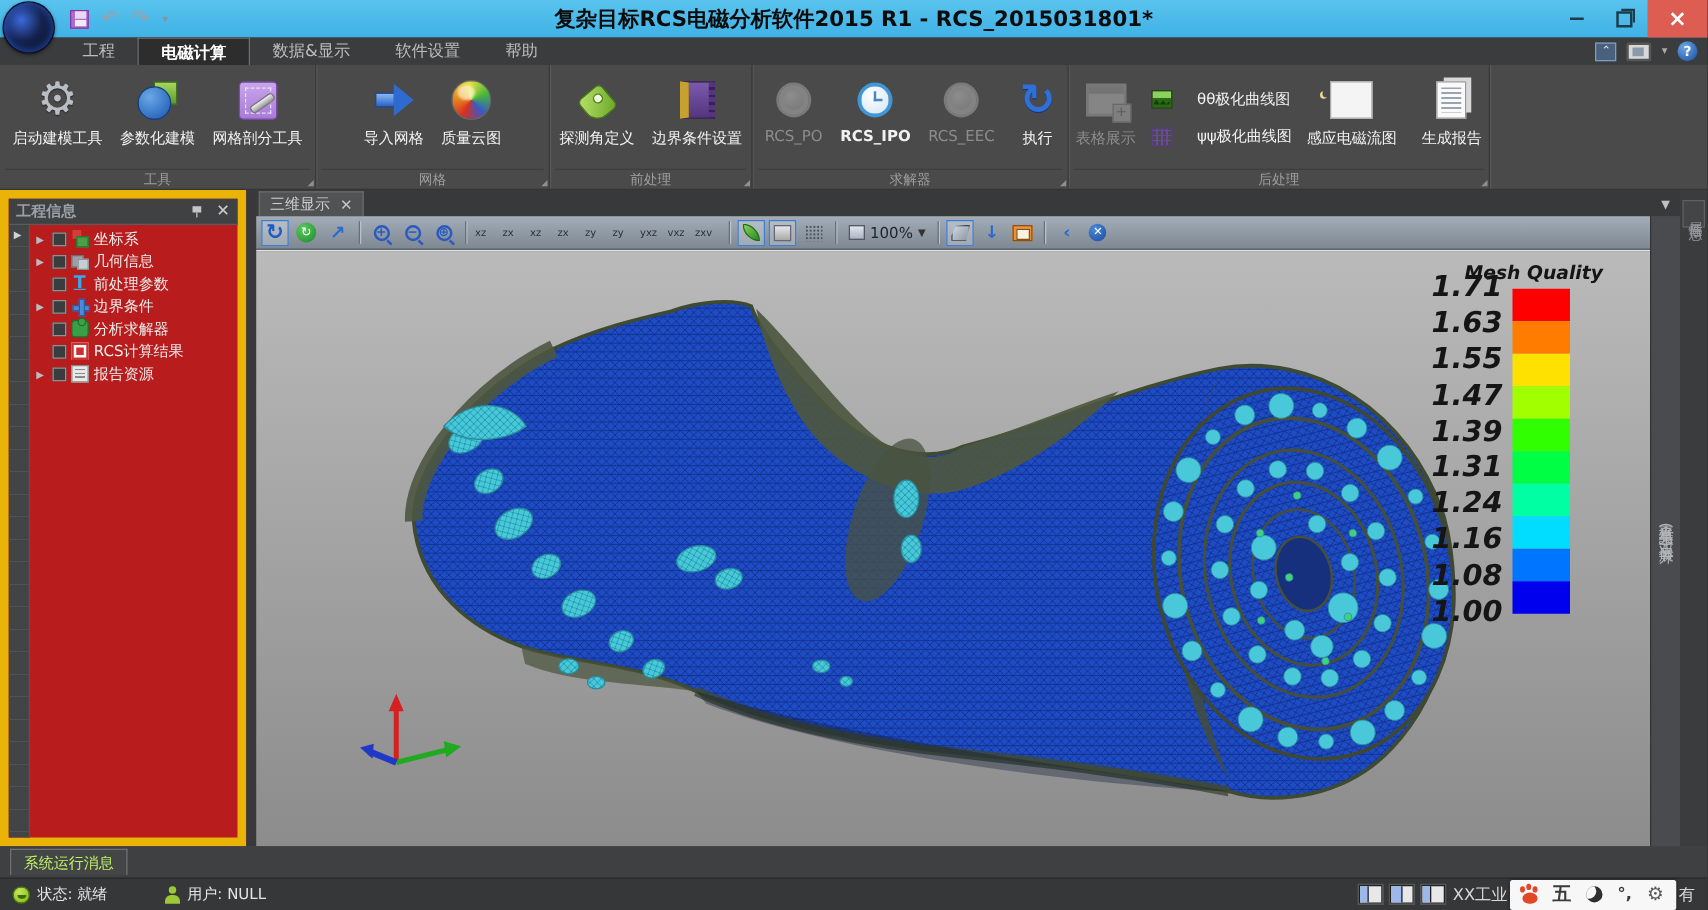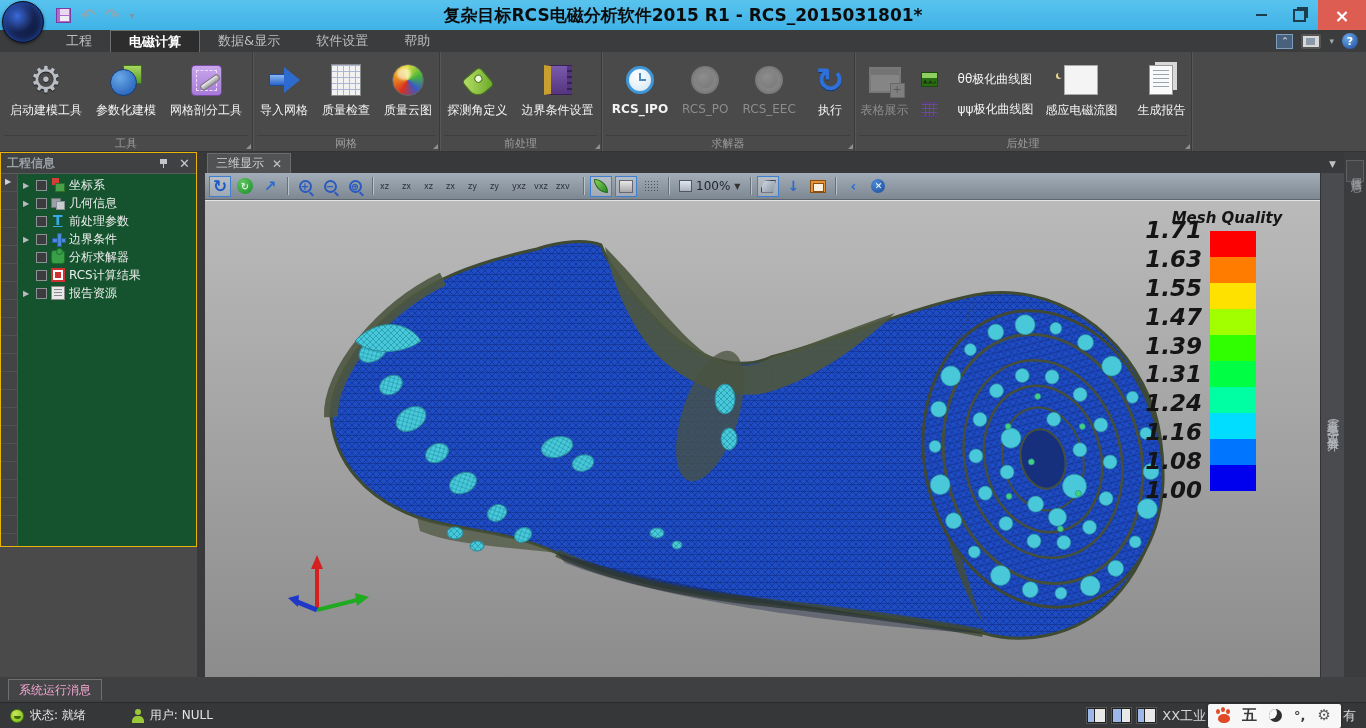--- a/index.html
+++ b/index.html
@@ -95,21 +95,21 @@
   .ic-chart-g::after { content:""; position:absolute; left:1px; bottom:2px; width:13px; height:4px; background:#163a0a; clip-path:polygon(0 100%,20% 0,40% 100%,60% 20%,80% 100%,100% 30%,100% 100%); }
   .ic-chart-p { width:17px; height:15px; background:linear-gradient(#c0a8e0,#8a6ab8); border:1px solid #5a3a88;
     background-image:repeating-linear-gradient(0deg,transparent 0 3px,#6a4a98 3px 4px),repeating-linear-gradient(90deg,transparent 0 3px,#6a4a98 3px 4px); }
   .ic-photo { width:34px; height:30px; background:#f4f4f4; border:1px solid #aaa; padding:3px 3px 6px 3px; }
   .ic-photo .inner { width:100%; height:100%; background:linear-gradient(#16285a 55%,#4a3418); position:relative; }
   .ic-photo .inner::after { content:""; position:absolute; right:4px; top:3px; width:6px; height:6px; border-radius:50%; box-shadow:-2px 1px 0 0 #e8d890; }
   .ic-report { width:24px; height:30px; background:#fafafa; border:1px solid #999; position:relative; box-shadow:5px -4px 0 -1px #d8d8d8; }
   .ic-report::before { content:""; position:absolute; inset:4px 3px; background:repeating-linear-gradient(180deg,#9aa4b0 0 1px,transparent 1px 4px); }
 
   
-  .sidebar { position:absolute; left:0; top:152px; width:197px; height:395px; background:#14532d; border:1px solid #eab308; }
+  .sidebar { position:absolute; left:0; top:152px; width:197px; height:525px; background:#b91c1c; border:7px solid #eab308; }
   .panel-hdr { height:21px; background:#3f4143; border-bottom:1px solid #5a5c5e; display:flex; align-items:center; padding:0 6px; }
   .panel-hdr .ttl { color:#9aa0a6; font-size:12px; font-weight:bold; }
   .panel-hdr .sp { flex:1; }
   .pin-icon { width:7px; height:9px; position:relative; margin-right:12px; }
   .pin-icon::before { content:""; position:absolute; left:0; top:0; width:7px; height:5px; background:#c2c6ca; }
   .pin-icon::after { content:""; position:absolute; left:3px; top:5px; width:1px; height:4px; background:#c2c6ca; }
   .x-icon { color:#c8ccd0; font-size:13px; font-weight:bold; line-height:1; }
   .tree { display:flex; height:calc(100% - 21px); }
   .gutter { width:17px; background:#424446; border-right:1px solid #555;
     background-image:repeating-linear-gradient(180deg,transparent 0 17px,#4f5153 17px 18px); position:relative; }
@@ -185,21 +185,21 @@
   .vtext { writing-mode:vertical-rl; text-orientation:mixed; color:#b2b6ba; font-size:12px; letter-spacing:2px; }
 
   .rightdock { position:absolute; right:0; top:152px; width:22px; height:525px; background:#3a3c3e; }
   .dock-tab { margin:8px auto 0 auto; width:18px; padding:8px 0; background:#434547; border:1px solid #5e6062;
     display:flex; justify-content:center; }
   .dock-tab .vtext { color:#96989c; font-size:11px; letter-spacing:1px; }
 
   
   .msgrow { position:absolute; left:0; top:677px; width:100%; height:25px; background:#3e4042; }
   .msg-tab { position:absolute; left:8px; top:2px; height:21px; padding:0 10px; border:1px solid #6e7072; border-bottom:none;
-    color:#f9a8d4; font-size:12px; display:flex; align-items:center; background:#434547; }
+    color:#bef264; font-size:12px; display:flex; align-items:center; background:#434547; }
   .statusbar { position:absolute; left:0; top:702px; width:100%; height:26px; background:#353739; border-top:1px solid #2a2a2a;
     display:flex; align-items:center; padding:0 10px; color:#e4e4e4; font-size:12px; }
   .st-dot { width:14px; height:14px; border-radius:50%; background:radial-gradient(circle at 35% 30%,#c8e858,#7ab818); border:1px solid #4a7a10; margin-right:6px; position:relative; }
   .st-dot::after { content:""; position:absolute; left:3px; top:6px; width:7px; height:3px; border-radius:0 0 4px 4px; background:#3f6a0c; }
   .st-user { width:12px; height:14px; position:relative; margin:0 6px 0 46px; }
   .st-user::before { content:""; position:absolute; left:3px; top:0; width:6px; height:6px; border-radius:50%; background:#9ac838; }
   .st-user::after { content:""; position:absolute; left:0; bottom:0; width:12px; height:7px; border-radius:5px 5px 0 0; background:#9ac838; }
   .status-right { margin-left:auto; display:flex; align-items:center; gap:6px; }
   .lay-ic { width:19px; height:15px; background:#e8e8e8; border:1px solid #202020; outline:1px solid #555; position:relative; }
   .lay-ic::before { content:""; position:absolute; left:0; top:0; width:6px; height:100%; background:#9db8e8; border-right:1px solid #202020; }
@@ -284,26 +284,20 @@
           <div class="ric">
               <span class="ic-import">
                 <span class="shaft"></span>
                 <span class="head"></span>
               </span>
             </div>
           <span>导入网格</span>
         </div>
         <div class="rbtn">
           <div class="ric">
-              <span class="ic-grid"></span>
-            </div>
-          <span>质量检查</span>
-        </div>
-        <div class="rbtn">
-          <div class="ric">
               <span class="ic-cloud"></span>
             </div>
           <span>质量云图</span>
         </div>
       </div>
       <div class="rgroup-footer">网格</div>
       <div class="launcher"></div>
     </div>
 
     <div class="rgroup" style="width:162px">
@@ -320,31 +314,31 @@
             </div>
           <span>边界条件设置</span>
         </div>
       </div>
       <div class="rgroup-footer">前处理</div>
       <div class="launcher"></div>
     </div>
 
     <div class="rgroup" style="width:253px">
       <div class="rgroup-body">
+        <div class="rbtn disabled">
+          <div class="ric">
+              <span class="ic-solver-dis"></span>
+            </div>
+          <span>RCS_PO</span>
+        </div>
         <div class="rbtn">
           <div class="ric">
               <span class="ic-solver-ipo"></span>
             </div>
           <span style="font-weight:bold">RCS_IPO</span>
-        </div>
-        <div class="rbtn disabled">
-          <div class="ric">
-              <span class="ic-solver-dis"></span>
-            </div>
-          <span>RCS_PO</span>
         </div>
         <div class="rbtn disabled">
           <div class="ric">
               <span class="ic-solver-dis"></span>
             </div>
           <span>RCS_EEC</span>
         </div>
         <div class="rsep"></div>
         <div class="rbtn">
           <div class="ric">

